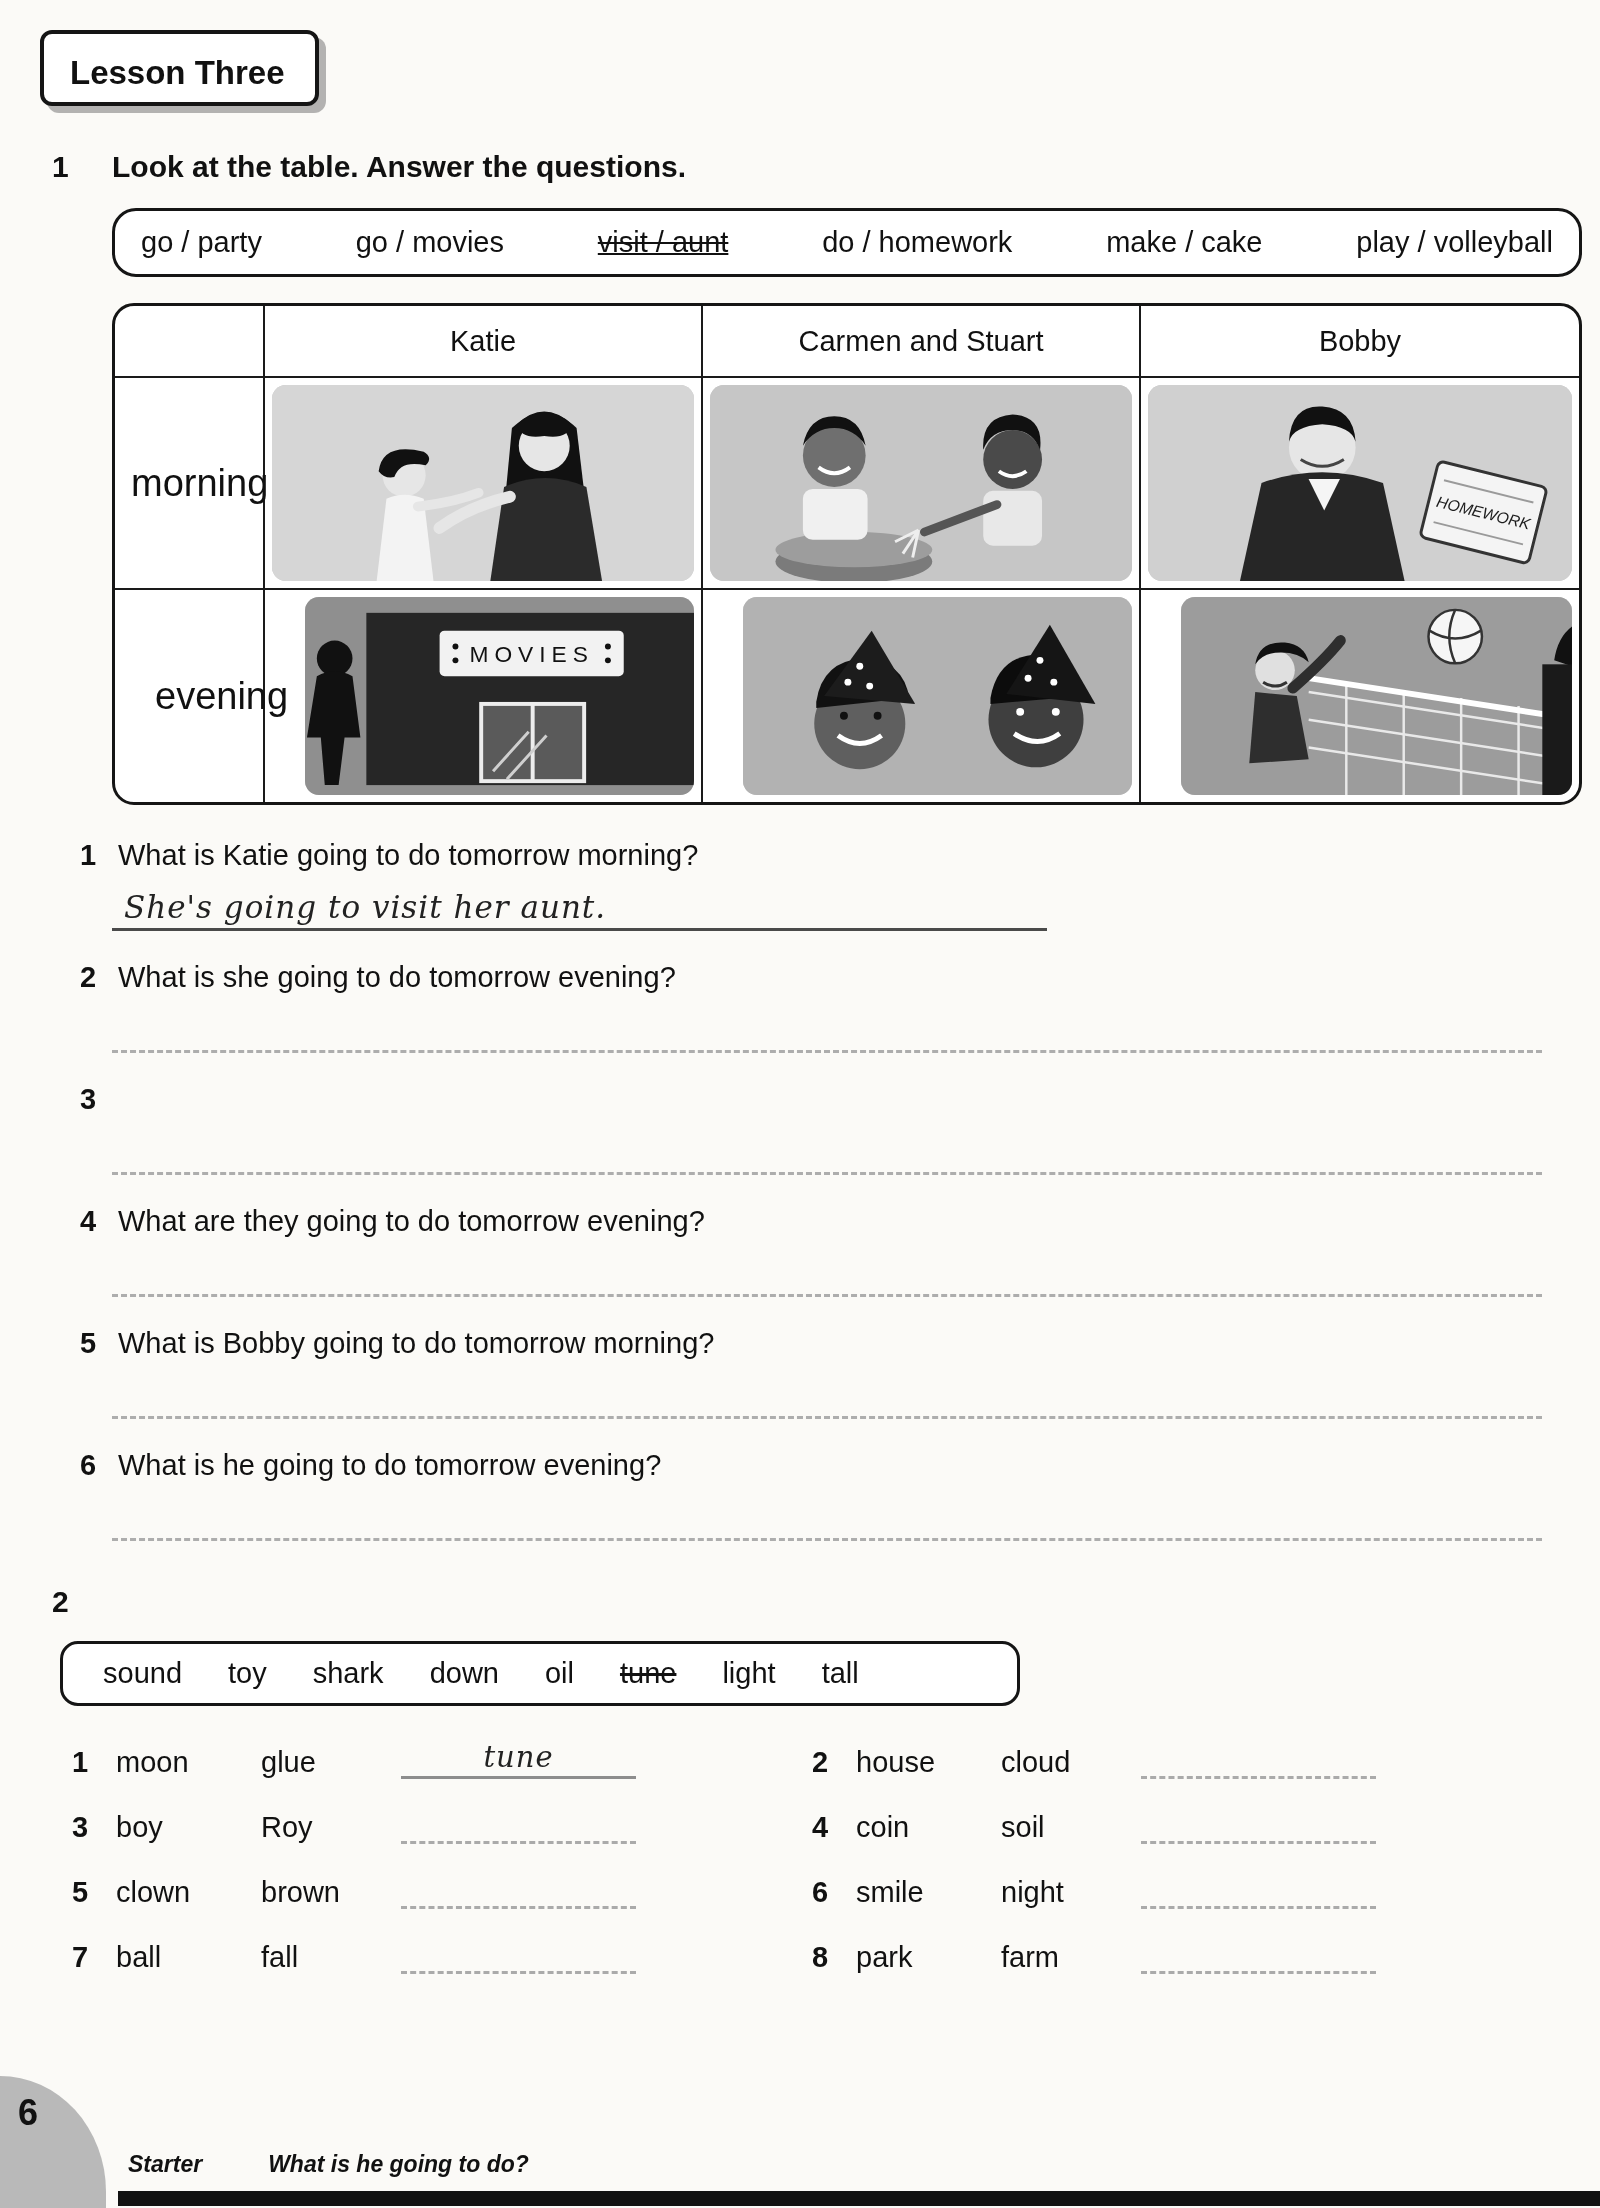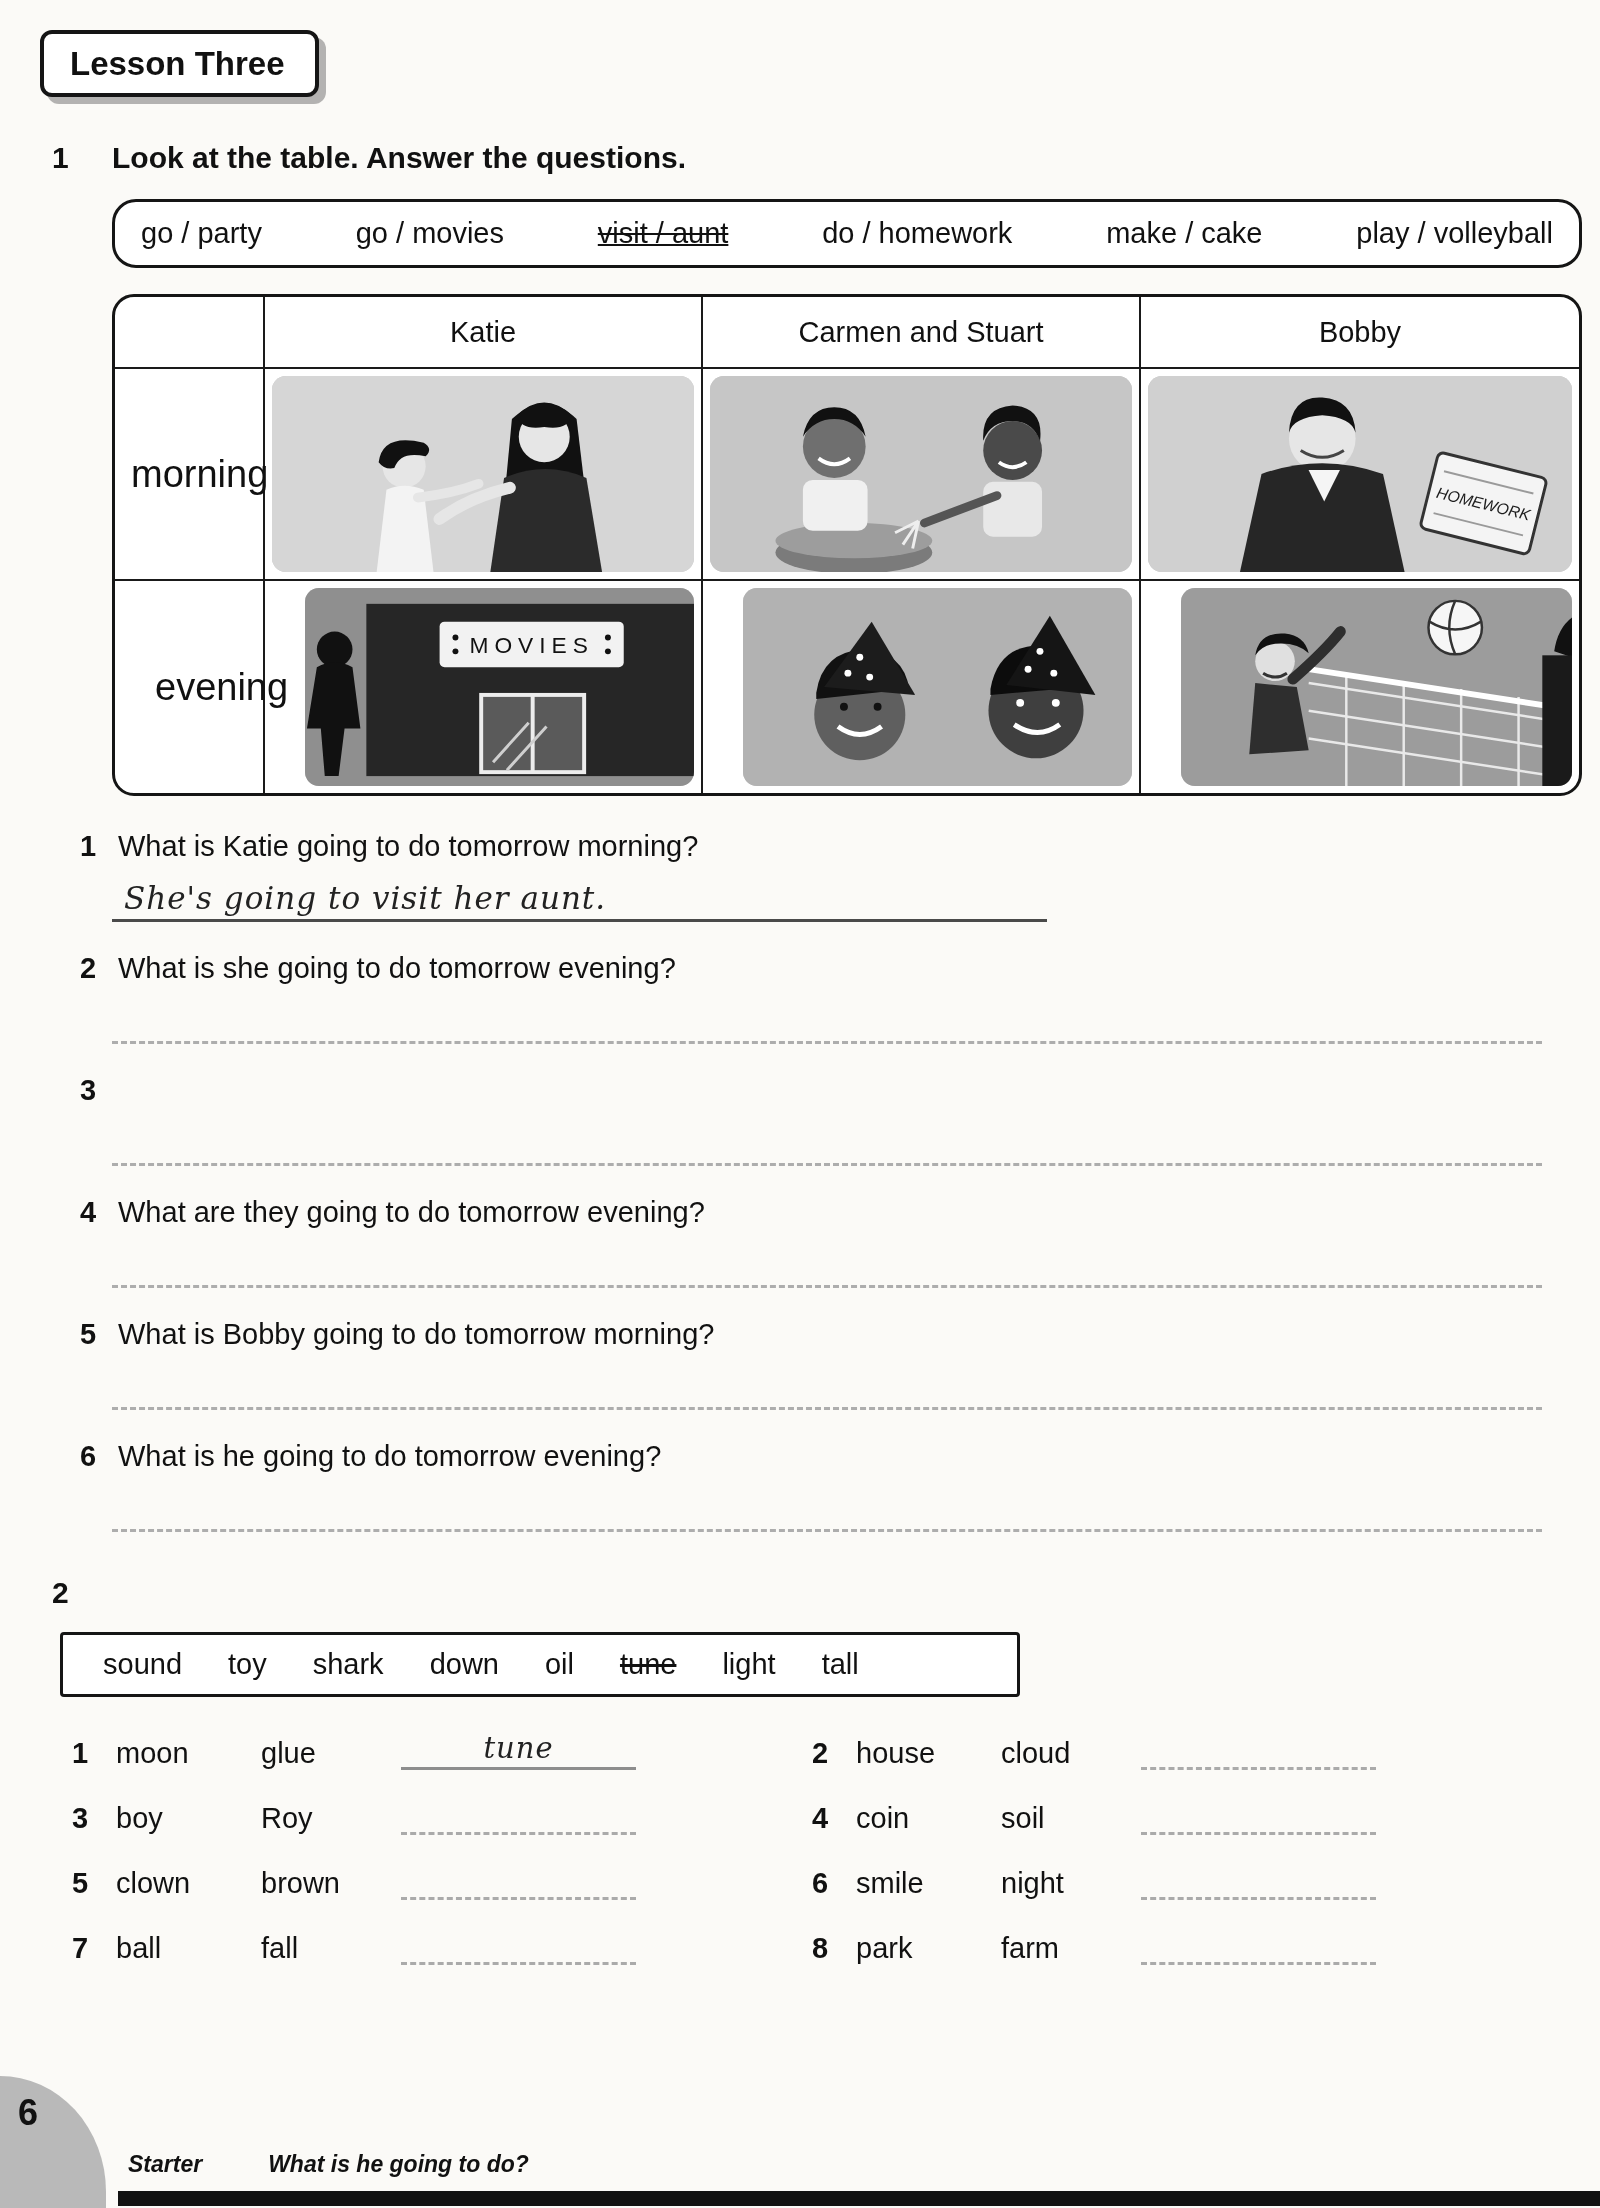--- a/index.html
+++ b/index.html
@@ -10,34 +10,34 @@
     color:#111;
   }
   .page{
     position:relative;width:1600px;height:2208px;overflow:hidden;
     background:#fbfaf7;
   }
   
   .badge{
     display:inline-block;margin:30px 0 0 40px;
     border:4px solid #151515;border-radius:12px;
-    background:#fff;padding:11px 30px 10px 26px;
+    background:#fff;padding:20px 30px 10px 26px;
     font-size:33px;font-weight:bold;
     box-shadow:7px 7px 0 rgba(90,90,90,.45);
   }
   
   .ex-header{margin:44px 0 0 52px;font-size:30px;font-weight:bold;display:flex;}
   .ex-num{width:60px;}
   
   .wordbank{
     border:3px solid #151515;border-radius:24px;background:#fff;
     display:flex;align-items:center;font-size:29px;
   }
   .wb1{margin:24px 0 0 112px;width:1470px;box-sizing:border-box;padding:15px 26px;justify-content:space-between;}
-  .wb2{margin:22px 0 0 60px;width:960px;box-sizing:border-box;padding:13px 40px;gap:46px;border-radius:4px;align-items:flex-end;}
+  .wb2{margin:22px 0 0 60px;width:960px;box-sizing:border-box;padding:13px 40px;gap:46px;border-radius:18px;align-items:flex-end;}
   .wb-used{text-decoration:underline line-through;text-decoration-thickness:2px;}
   .crossed{text-decoration:line-through;text-decoration-thickness:2.5px;}
   
   .table{
     margin:26px 0 0 112px;width:1470px;box-sizing:border-box;
     border:3px solid #151515;border-radius:22px;overflow:hidden;background:#fff;
     display:grid;grid-template-columns:150px 1fr 1fr 1fr;grid-template-rows:72px 212px 212px;
   }
   .t-cell{border-right:2.5px solid #1a1a1a;border-bottom:2.5px solid #1a1a1a;display:flex;align-items:center;justify-content:center;}
   .t-cell.col-last{border-right:none;}

